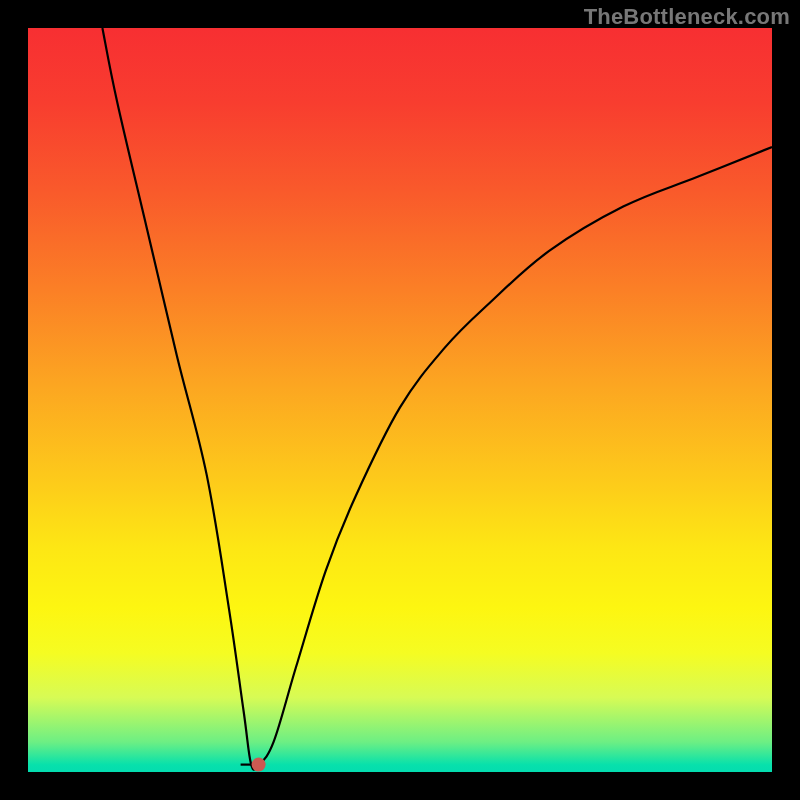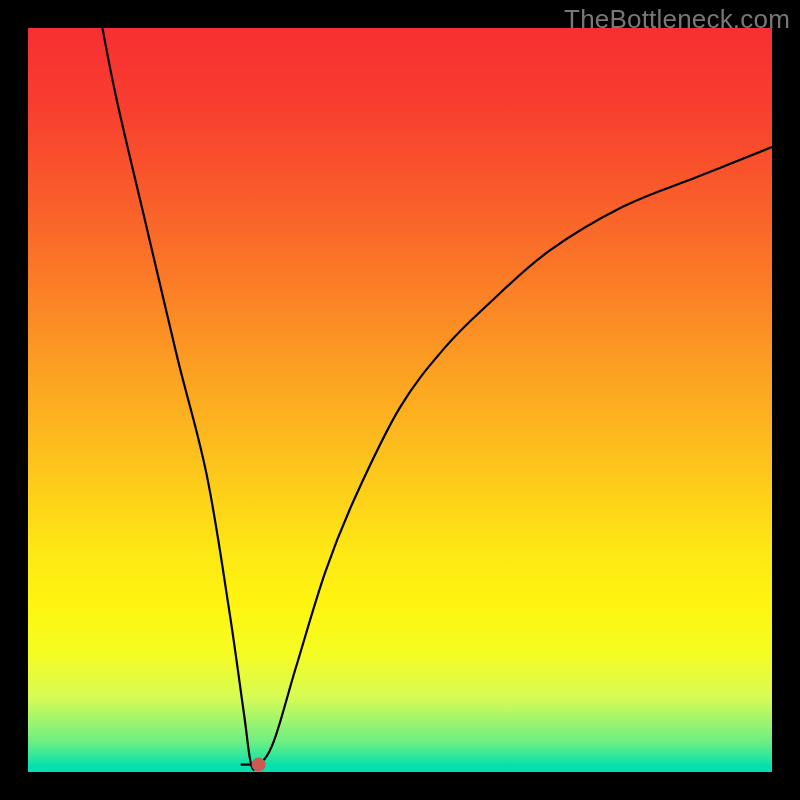--- a/index.html
+++ b/index.html
@@ -46,23 +46,23 @@
     left: 0;
     top: 0;
     width: 744px;
     height: 744px;
   }
   .watermark {
     position: absolute;
     top: 4px;
     right: 10px;
     color: #777;
-    font-size: 26px;
+    font-size: 22px;
     letter-spacing: 0.2px;
-    font-weight: 400;
+    font-weight: 700;
   }
 </style>
 </head>
 <body>
 
 <div class="stage">
   <div class="plot-area">
     <svg class="curve-svg" viewBox="0 0 744 744" preserveAspectRatio="none">
       <path id="curve-path" fill="none" stroke="#000000" stroke-width="2.2" stroke-linejoin="round" d="M 74.4 0.0 C 77.1 13.4, 81.2 38.2, 89.3 74.4 C 97.3 110.6, 108.3 155.3, 119.0 200.9 C 129.8 246.4, 138.1 283.2, 148.8 327.4 C 159.5 371.6, 169.2 400.9, 178.6 446.4 C 187.9 491.9, 194.2 537.5, 200.9 580.3 C 207.6 623.2, 211.7 656.4, 215.8 684.5 C 219.8 712.6, 220.5 727.2, 223.2 736.6 C 225.9 745.9, 226.6 740.6, 230.6 736.6 C 234.7 732.5, 238.8 731.6, 245.5 714.2 C 252.2 696.8, 258.5 670.6, 267.8 639.8 C 277.2 609.0, 286.9 573.9, 297.6 543.1 C 308.3 512.3, 314.0 498.2, 327.4 468.7 C 340.8 439.3, 355.9 406.2, 372.0 379.4 C 388.1 352.7, 400.6 338.7, 416.6 319.9 C 432.7 301.2, 442.5 292.7, 461.3 275.3 C 480.0 257.9, 496.7 240.6, 520.8 223.2 C 544.9 205.8, 568.4 192.0, 595.2 178.6 C 622.0 165.2, 642.8 159.5, 669.6 148.8 C 696.4 138.1, 730.6 124.4, 744.0 119.0"></path>
 

